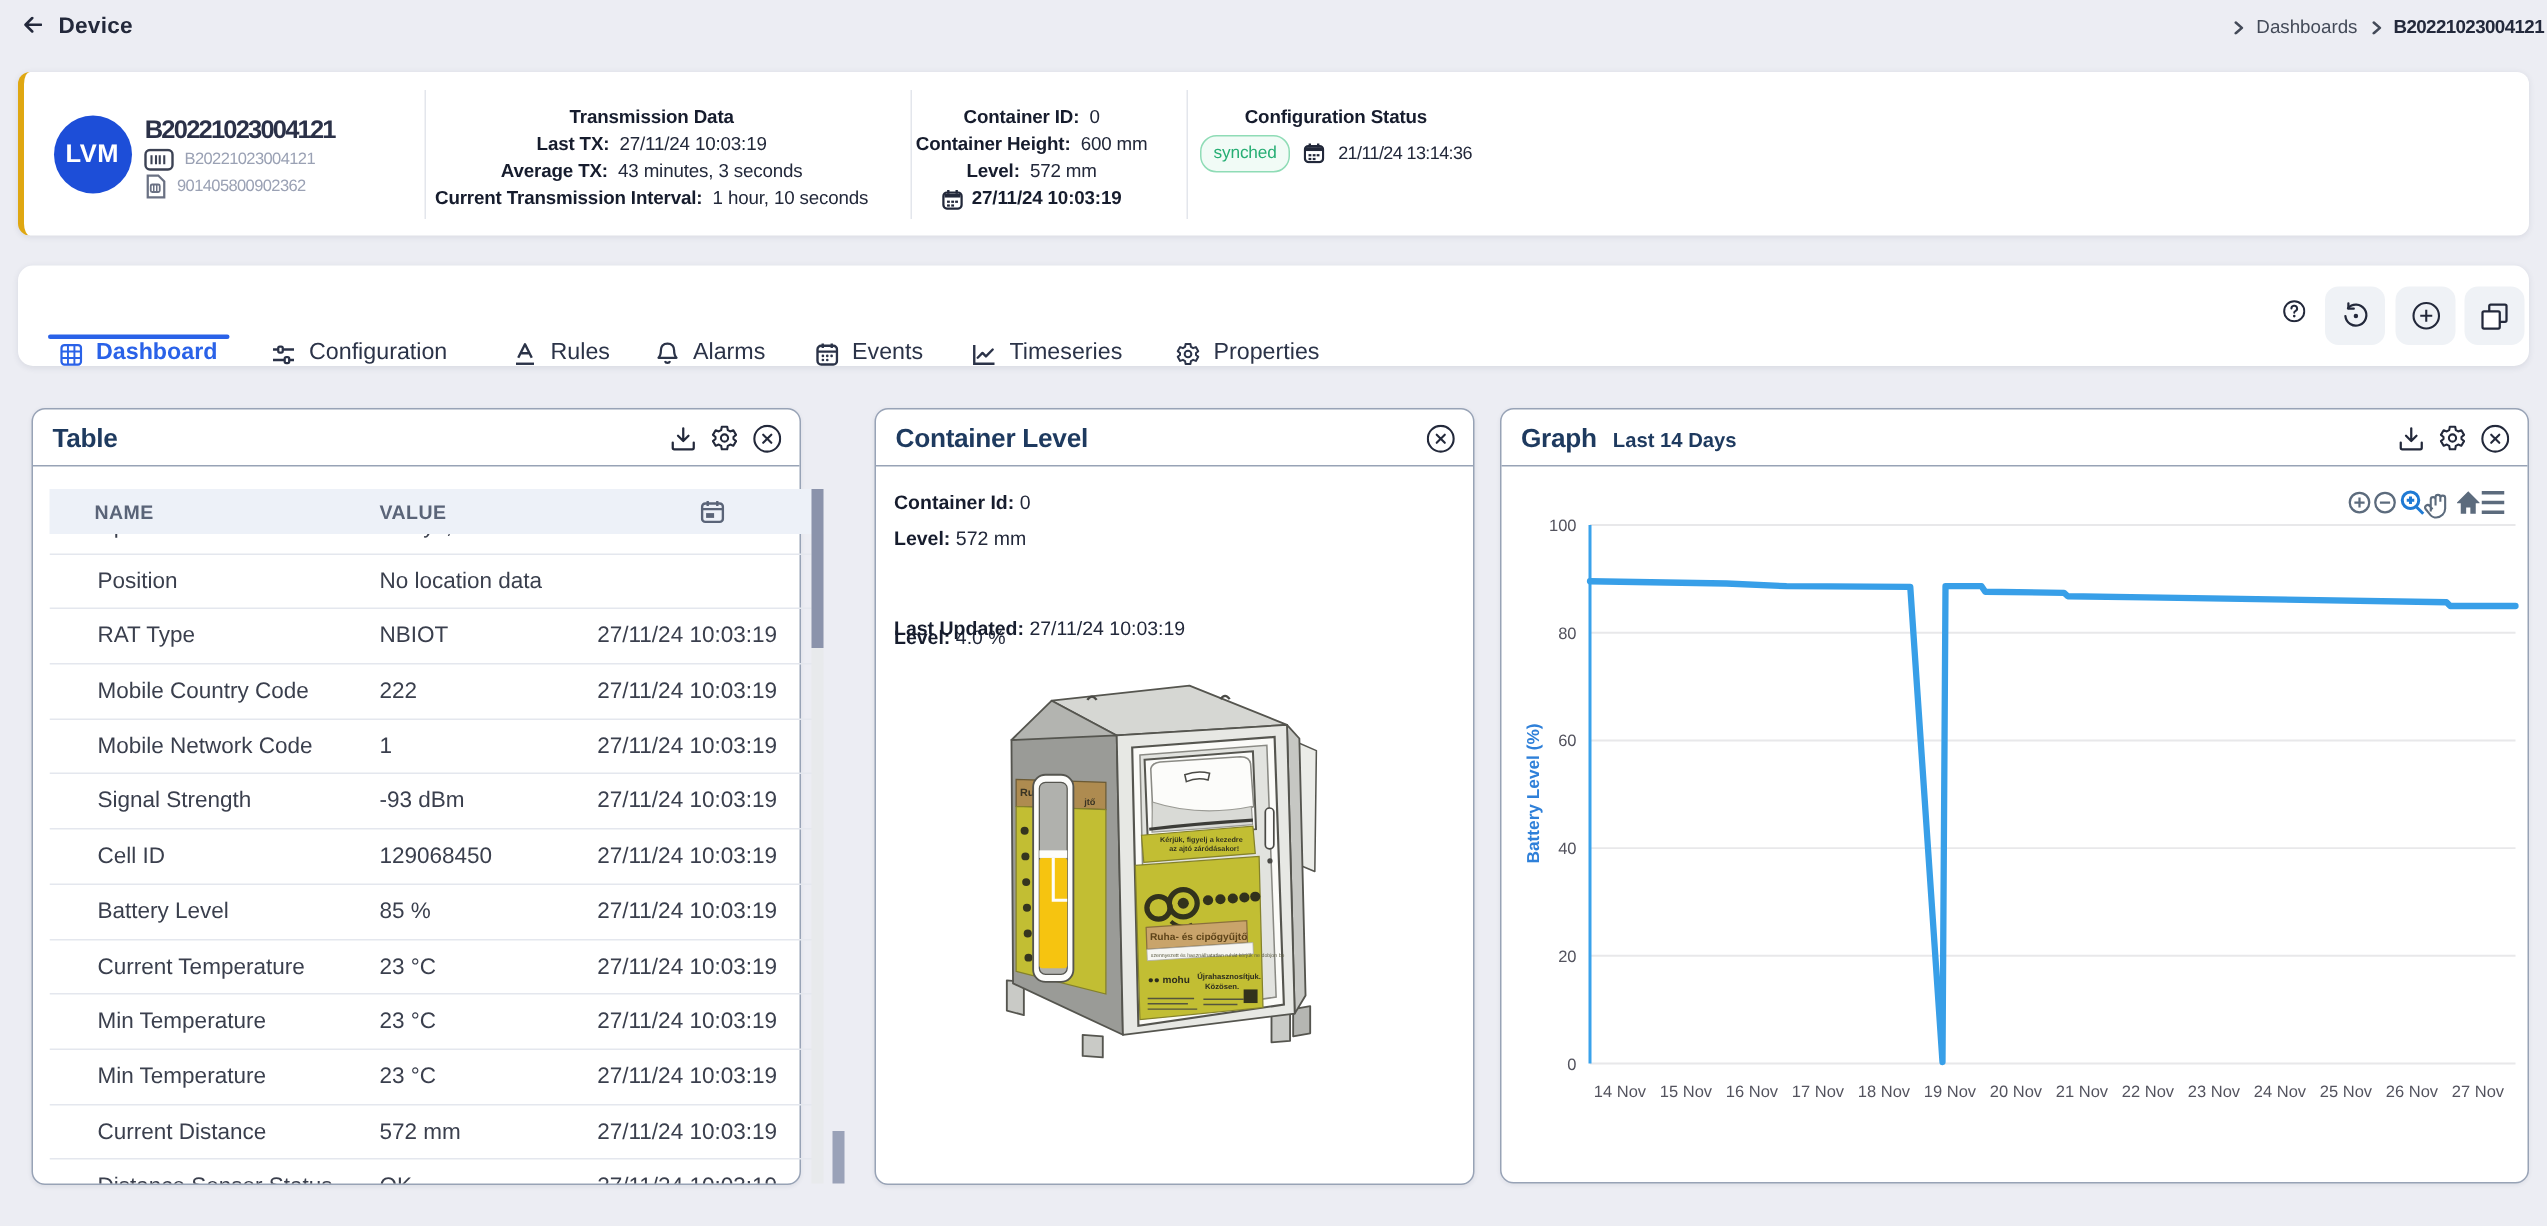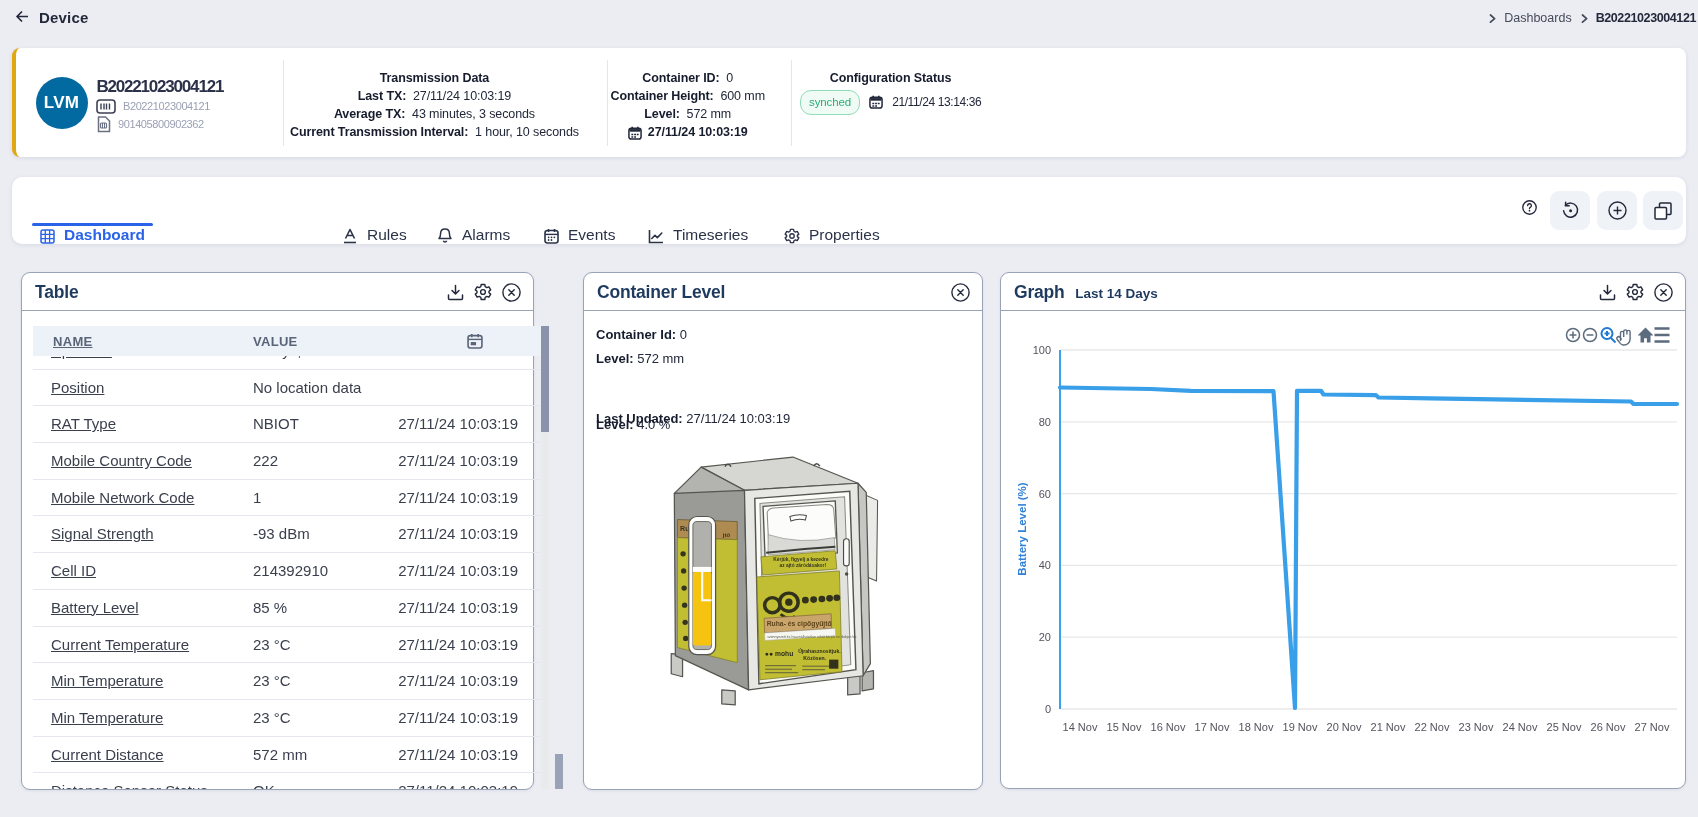--- a/index.html
+++ b/index.html
@@ -18,21 +18,21 @@
 #ttl { position:absolute; left:39px; top:8.5px; font-size:15px; font-weight:bold; color:#23293b; letter-spacing:.2px; }
 #crumbs { position:absolute; right:2px; top:10.5px; font-size:12.5px; color:#434a58; display:flex; align-items:center; }
 #crumbs .csvg { margin:1px 8px 0 9px; }
 #crumbs b { letter-spacing:-.4px; }
 #crumbs b { color:#23293b; }
 
 #devcard { position:absolute; left:12px; top:48px; width:1674px; height:109px;
   background:#fff; border-radius:8px; border-left:4px solid #dfa711;
   box-shadow:0 1px 4px rgba(40,50,80,.10); }
 #avatar { position:absolute; left:19.5px; top:29px; width:52px; height:52px; border-radius:50%;
-  background:#0369a1; color:#fff; font-weight:bold; font-size:17px;
+  background:#1d4ed8; color:#fff; font-weight:bold; font-size:17px;
   display:flex; align-items:center; justify-content:center; letter-spacing:.3px; }
 #devttl { position:absolute; left:80.5px; top:29px; font-size:17px; font-weight:bold; color:#2b3148; letter-spacing:-1.2px;}
 .didrow { position:absolute; left:80px; height:16px; display:flex; align-items:center; gap:7px;
   color:#9aa1b4; font-size:11px; letter-spacing:-.4px; }
 .vline { position:absolute; top:12px; height:86px; width:1px; background:#e3e6ec; }
 .dcol { position:absolute; top:20.5px; font-size:12.5px; letter-spacing:-.1px; color:#22283a; line-height:18.3px;text-align:center; }
 .dcol b { color:#161c2d; }
 #chip { display:inline-block; border:1px solid #8fdcb6; background:#f1fbf6; color:#27ae74;
   border-radius:11px; font-size:11.5px; padding:2px 8px 3px; }
 
@@ -53,21 +53,21 @@
 
 #wtable { left:21px; width:513px; height:518px; }
 #thead { position:absolute; left:11px; top:53px; width:516px; height:30px; background:#edf1f8;
   font-size:13px; font-weight:bold; color:#5a6478; letter-spacing:.3px; }
 #thead span { position:absolute; top:8px; }
 #tbodyclip { position:absolute; left:11px; top:83px; width:516px; height:433px; overflow:hidden; }
 #tbodyin { position:absolute; left:0; top:-23px; width:516px; }
 .trow { position:relative; width:516px; height:36.7px; border-bottom:1px solid #e4e7ee;
   font-size:15px; color:#3a3f4d; }
 .trow span { position:absolute; top:9px; }
-.tc1 { left:18px;text-decoration:underline; } .tc2 { left:220px; } .tc3 { left:355px; width:130px; text-align:right; }
+.tc1 { left:32px; } .tc2 { left:220px; } .tc3 { left:355px; width:130px; text-align:right; }
 
 #wcont { left:583px; width:400px; height:518px;text-align:right; }
 .clrow { position:absolute; left:12px; font-size:13px; color:#22283a; }
 .clrow b { color:#161c2d; }
 
 #wgraph { left:1000px; width:686px; height:517px; }
 </style>
 </head>
 <body>
 
@@ -149,20 +149,28 @@
 
 <div id="tabcard">
   <div class="tab" style="left:28px; color:#2a62e8; font-weight:bold;">
     <svg width="15" height="15" viewBox="0 0 15 15">
         <rect x="1" y="1" width="13" height="13" rx="2" fill="none" stroke="#2a62e8" stroke-width="1.5"></rect>
         <path d="M1 5.3h13 M1 9.6h13 M5.3 1v13 M9.6 1v13" stroke="#2a62e8" stroke-width="1.3"></path>
       </svg>
     Dashboard
   </div>
   <div id="tab-underline"></div>
+  <div class="tab" style="left:169px;">
+    <svg width="16" height="15" viewBox="0 0 16 15">
+        <path d="M1 4h3.5 M7.5 4H15 M1 11h7.5 M12 11h3" stroke="#2b3348" stroke-width="1.6"></path>
+        <rect x="4.5" y="2" width="3" height="4" rx="1" fill="none" stroke="#2b3348" stroke-width="1.5"></rect>
+        <rect x="8.8" y="9" width="3" height="4" rx="1" fill="none" stroke="#2b3348" stroke-width="1.5"></rect>
+      </svg>
+    Configuration
+  </div>
   <div class="tab" style="left:330px;">
     <svg width="16" height="16" viewBox="0 0 16 16">
         <path d="M3.5 10.5 L8 1.5 L12.5 10.5 M5 7.5h6" stroke="#2b3348" stroke-width="1.6" fill="none" stroke-linejoin="round"></path>
         <path d="M2 14.5h12" stroke="#2b3348" stroke-width="1.6"></path>
       </svg>
     Rules
   </div>
   <div class="tab" style="left:425px;">
     <svg width="16" height="17" viewBox="0 0 16 17">
         <path d="M8 2 C5 2 3.6 4.2 3.6 6.5 C3.6 10 2 11.5 2 11.5 h12 C14 11.5 12.4 10 12.4 6.5 C12.4 4.2 11 2 8 2 z" fill="none" stroke="#2b3348" stroke-width="1.5" stroke-linejoin="round"></path>
@@ -238,21 +246,21 @@
           <path d="M7.2 1.5 h3.6 l.4 2.2 1.6.9 2.1-.8 1.8 3.1-1.7 1.4 v1.4 l1.7 1.4 -1.8 3.1 -2.1-.8 -1.6.9 -.4 2.2 h-3.6 l-.4-2.2 -1.6-.9 -2.1.8 -1.8-3.1 1.7-1.4 v-1.4 L1.3 6.9 3.1 3.8 l2.1.8 1.6-.9 z" fill="none" stroke="#23293b" stroke-width="1.4" stroke-linejoin="round"></path>
           <circle cx="9" cy="9" r="2.4" fill="none" stroke="#23293b" stroke-width="1.4"></circle>
         </svg>
       <svg width="19" height="19" viewBox="0 0 19 19">
           <circle cx="9.5" cy="9.5" r="8.6" fill="none" stroke="#23293b" stroke-width="1.4"></circle>
           <path d="M6.8 6.8 l5.4 5.4 M12.2 6.8 l-5.4 5.4" stroke="#23293b" stroke-width="1.4" stroke-linecap="round"></path>
         </svg>
     </div>
   </div>
   <div id="thead">
-    <span style="left:20px;text-decoration:underline;">NAME</span>
+    <span style="left:30px;">NAME</span>
     <span style="left:220px;">VALUE</span>
     <svg style="position:absolute; right:66px; top:7px;" width="16" height="16" viewBox="0 0 15 15">
         <rect x="1" y="2.5" width="13" height="11.5" rx="2" fill="none" stroke="#5a6478" stroke-width="1.5"></rect>
         <path d="M1 6h13" stroke="#5a6478" stroke-width="1.3"></path>
         <path d="M4.5 1v3 M10.5 1v3" stroke="#5a6478" stroke-width="1.5"></path>
         <rect x="3.5" y="8.5" width="5" height="3" fill="#5a6478"></rect>
       </svg>
   </div>
   <div id="tbodyclip">
     <div id="tbodyin">
@@ -281,21 +289,21 @@
           <span class="tc2">1</span>
           <span class="tc3">27/11/24 10:03:19</span>
         </div>
       <div class="trow">
           <span class="tc1">Signal Strength</span>
           <span class="tc2">-93 dBm</span>
           <span class="tc3">27/11/24 10:03:19</span>
         </div>
       <div class="trow">
           <span class="tc1">Cell ID</span>
-          <span class="tc2">214392910</span>
+          <span class="tc2">129068450</span>
           <span class="tc3">27/11/24 10:03:19</span>
         </div>
       <div class="trow">
           <span class="tc1">Battery Level</span>
           <span class="tc2">85 %</span>
           <span class="tc3">27/11/24 10:03:19</span>
         </div>
       <div class="trow">
           <span class="tc1">Current Temperature</span>
           <span class="tc2">23 °C</span>

